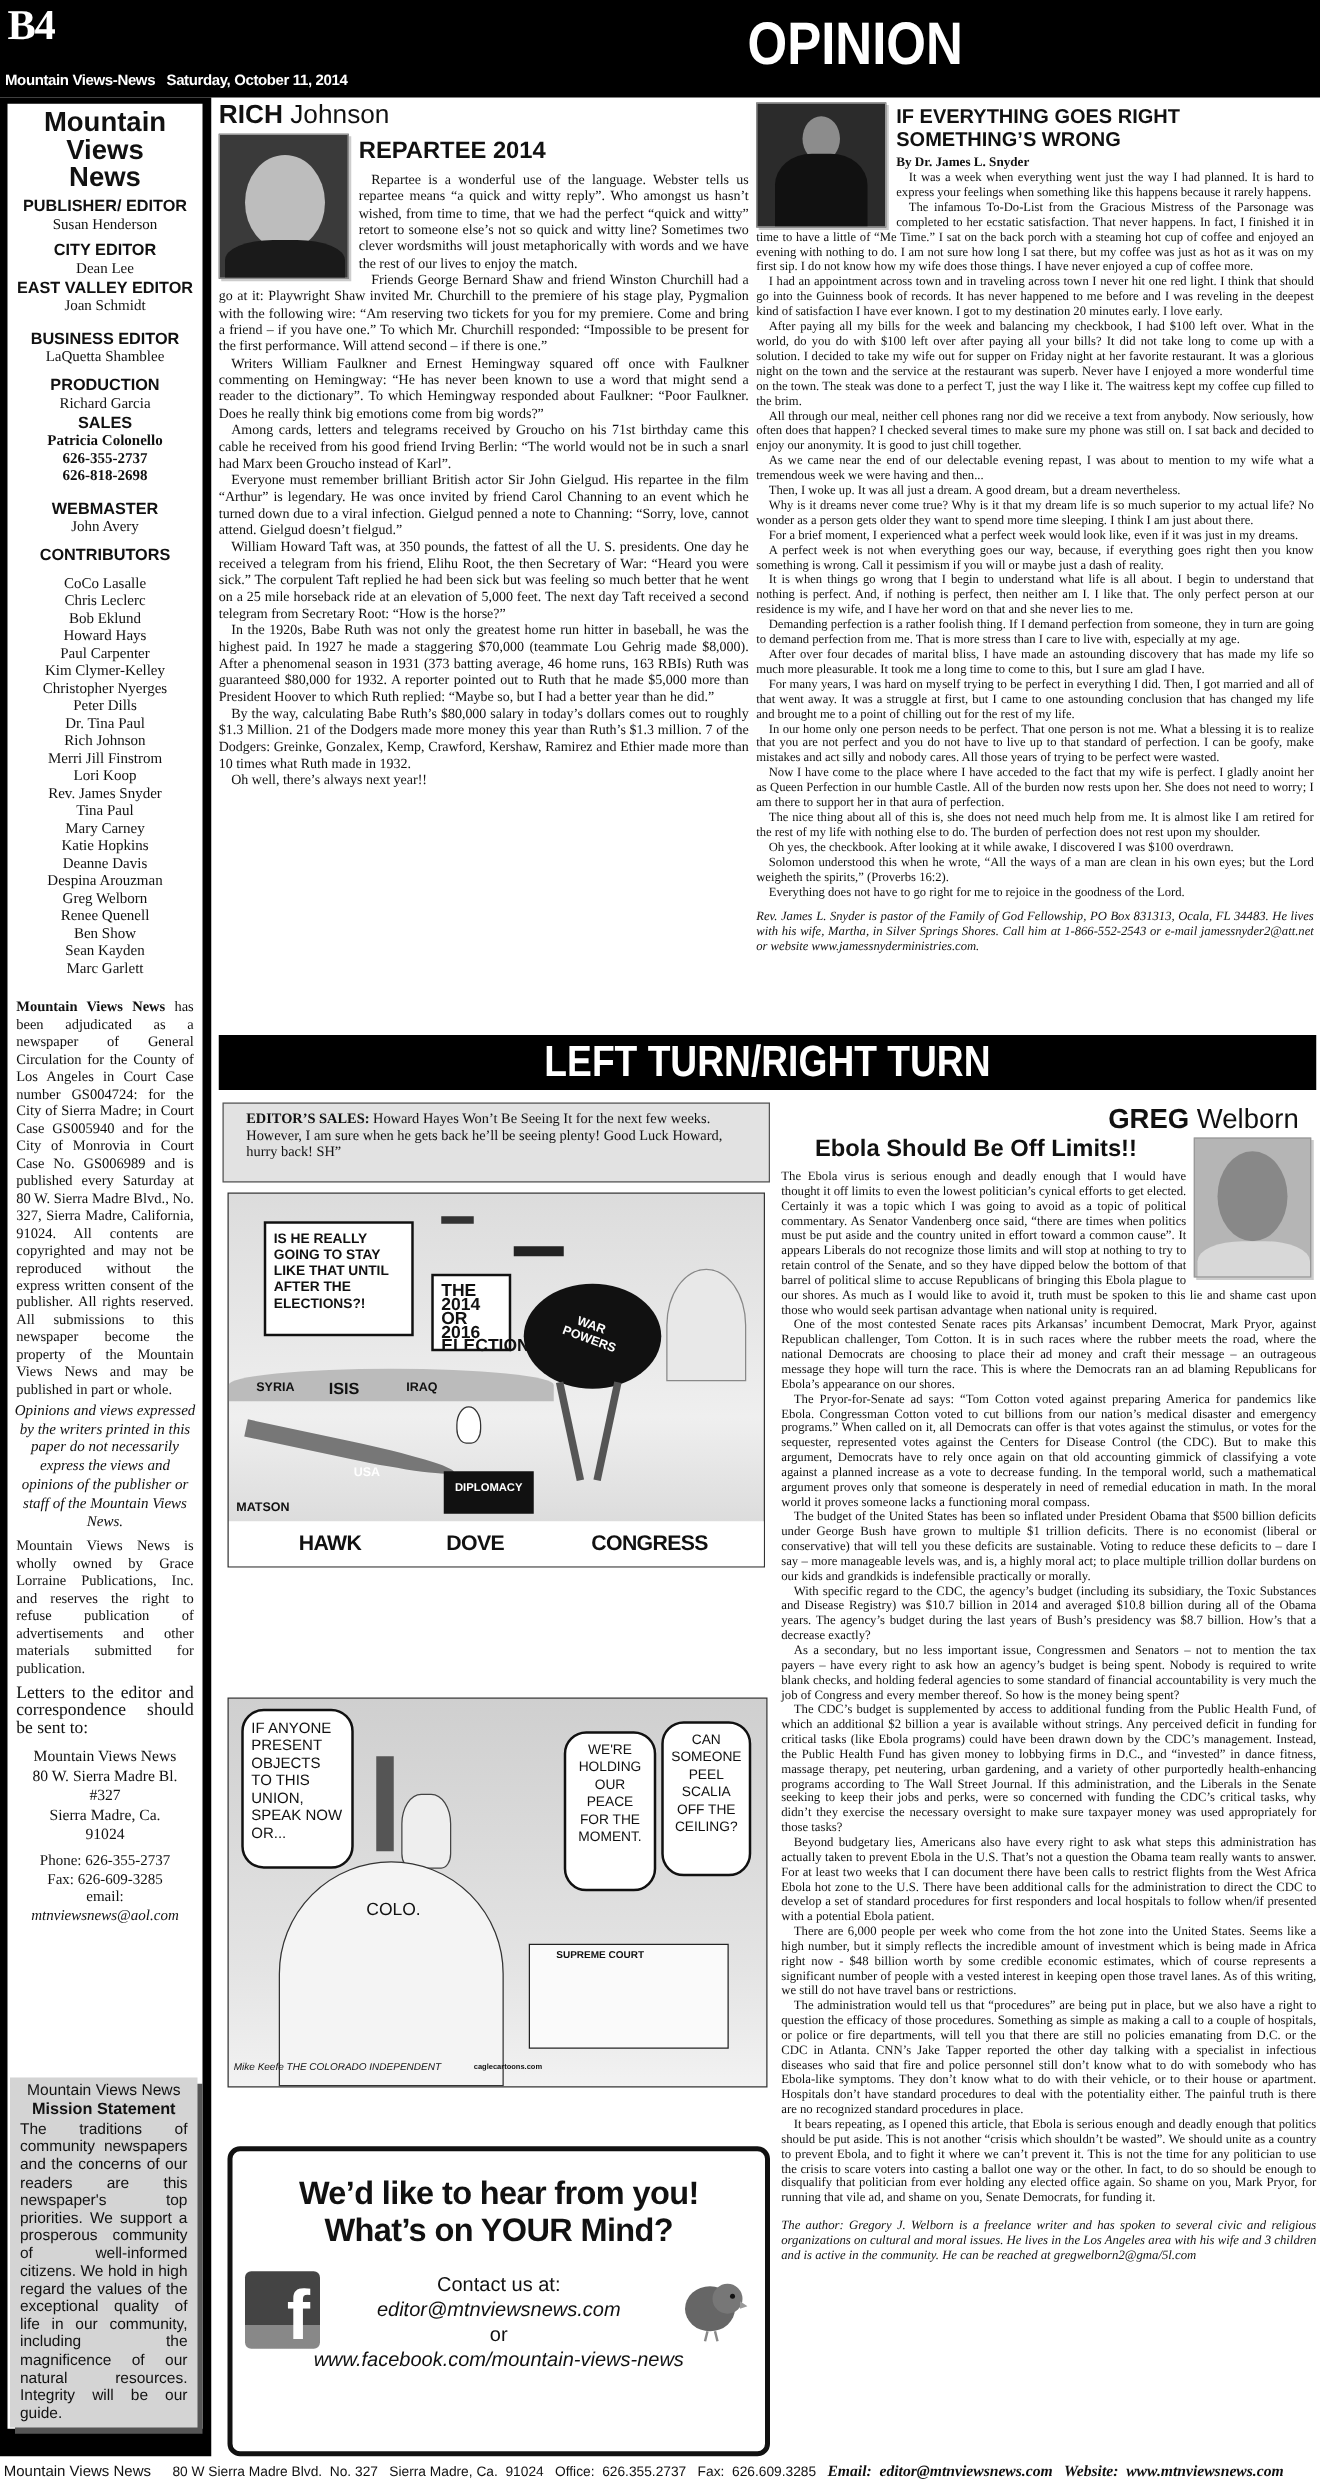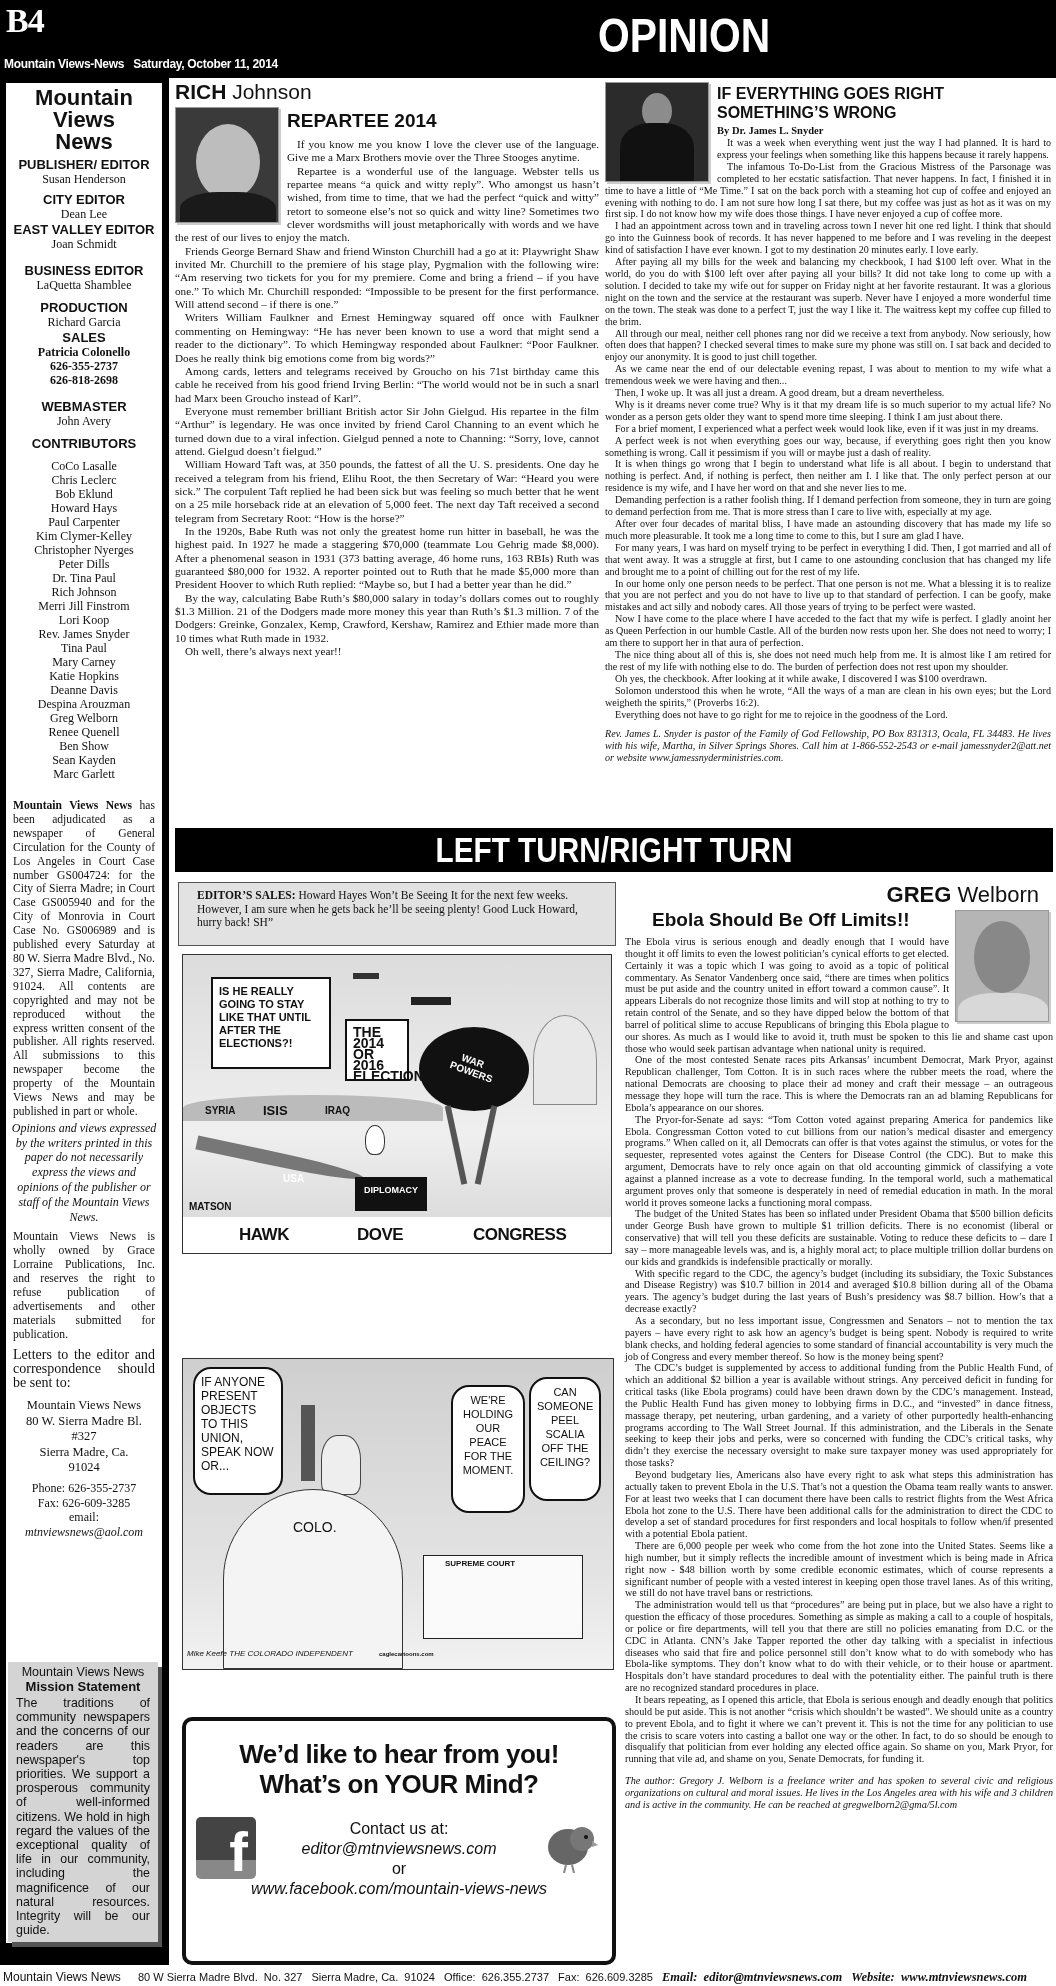--- a/index.html
+++ b/index.html
@@ -178,21 +178,20 @@
 </div>
 
 <section class="col-rich">
   <div class="byline"><b>RICH</b><span> Johnson</span></div>
   <div class="photo" style="float:left;width:104px;height:116px;margin:3px 8px 2px 0;background:#3a3a3a;">
     <div class="head" style="left:20px;top:16px;width:64px;height:76px;background:#bdbdbd;"></div>
     <div class="body" style="left:4px;top:84px;width:96px;height:40px;background:#1a1a1a;"></div>
   </div>
   <div class="art-title" style="margin:6px 0 6px 0">REPARTEE 2014</div>
   <div class="article" id="rich-body">
-      <p>If you know me you know I love the clever use of the language. Give me a Marx Brothers movie over the Three Stooges anytime.</p>
       <p>Repartee is a wonderful use of the language. Webster tells us repartee means “a quick and witty reply”. Who amongst us hasn’t wished, from time to time, that we had the perfect “quick and witty” retort to someone else’s not so quick and witty line? Sometimes two clever wordsmiths will joust metaphorically with words and we have the rest of our lives to enjoy the match.</p>
       <p>Friends George Bernard Shaw and friend Winston Churchill had a go at it: Playwright Shaw invited Mr. Churchill to the premiere of his stage play, Pygmalion with the following wire: “Am reserving two tickets for you for my premiere. Come and bring a friend – if you have one.” To which Mr. Churchill responded: “Impossible to be present for the first performance. Will attend second – if there is one.”</p>
       <p>Writers William Faulkner and Ernest Hemingway squared off once with Faulkner commenting on Hemingway: “He has never been known to use a word that might send a reader to the dictionary”. To which Hemingway responded about Faulkner: “Poor Faulkner. Does he really think big emotions come from big words?”</p>
       <p>Among cards, letters and telegrams received by Groucho on his 71st birthday came this cable he received from his good friend Irving Berlin: “The world would not be in such a snarl had Marx been Groucho instead of Karl”.</p>
       <p>Everyone must remember brilliant British actor Sir John Gielgud. His repartee in the film “Arthur” is legendary. He was once invited by friend Carol Channing to an event which he turned down due to a viral infection. Gielgud penned a note to Channing: “Sorry, love, cannot attend. Gielgud doesn’t fielgud.”</p>
       <p>William Howard Taft was, at 350 pounds, the fattest of all the U. S. presidents. One day he received a telegram from his friend, Elihu Root, the then Secretary of War: “Heard you were sick.” The corpulent Taft replied he had been sick but was feeling so much better that he went on a 25 mile horseback ride at an elevation of 5,000 feet. The next day Taft received a second telegram from Secretary Root: “How is the horse?”</p>
       <p>In the 1920s, Babe Ruth was not only the greatest home run hitter in baseball, he was the highest paid. In 1927 he made a staggering $70,000 (teammate Lou Gehrig made $8,000). After a phenomenal season in 1931 (373 batting average, 46 home runs, 163 RBIs) Ruth was guaranteed $80,000 for 1932. A reporter pointed out to Ruth that he made $5,000 more than President Hoover to which Ruth replied: “Maybe so, but I had a better year than he did.”</p>
       <p>By the way, calculating Babe Ruth’s $80,000 salary in today’s dollars comes out to roughly $1.3 Million. 21 of the Dodgers made more money this year than Ruth’s $1.3 million. 7 of the Dodgers: Greinke, Gonzalex, Kemp, Crawford, Kershaw, Ramirez and Ethier made more than 10 times what Ruth made in 1932.</p>
       <p>Oh well, there’s always next year!!</p>
     </div>

